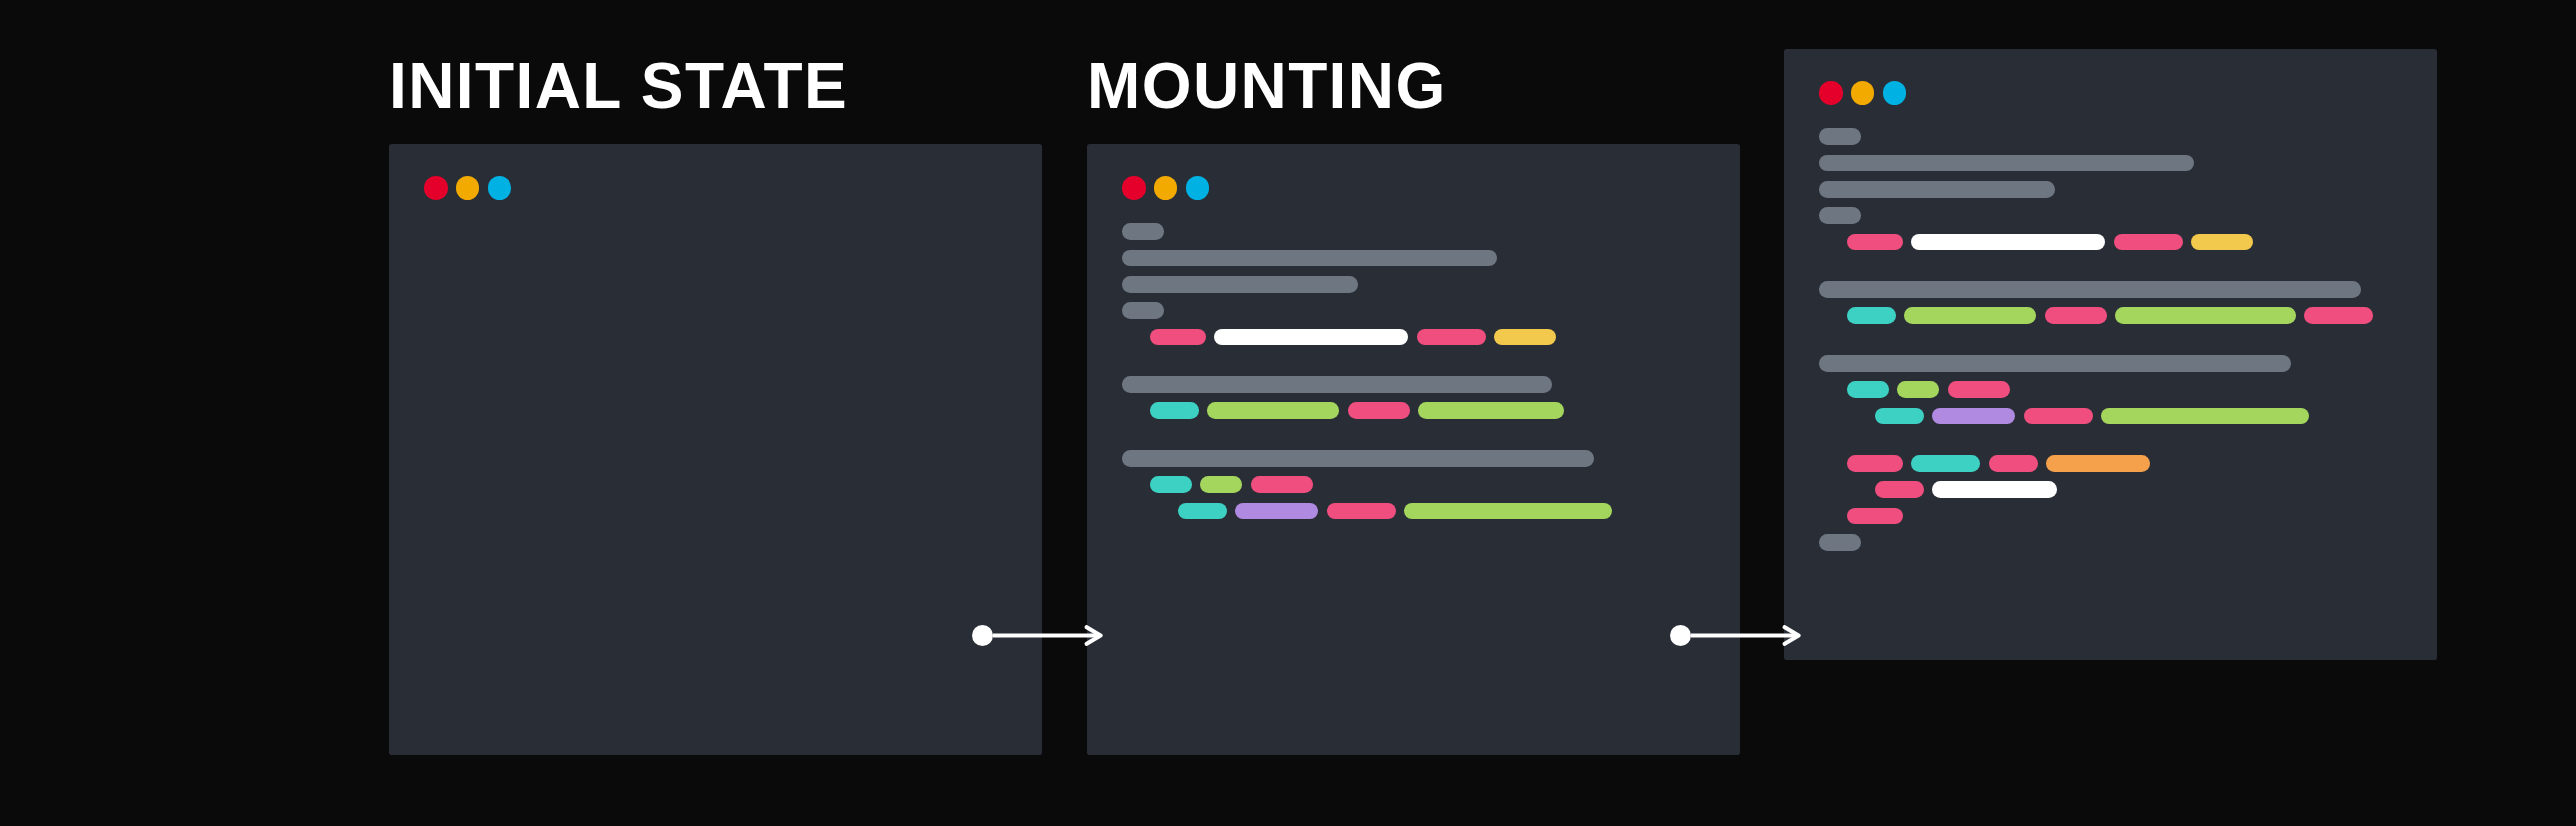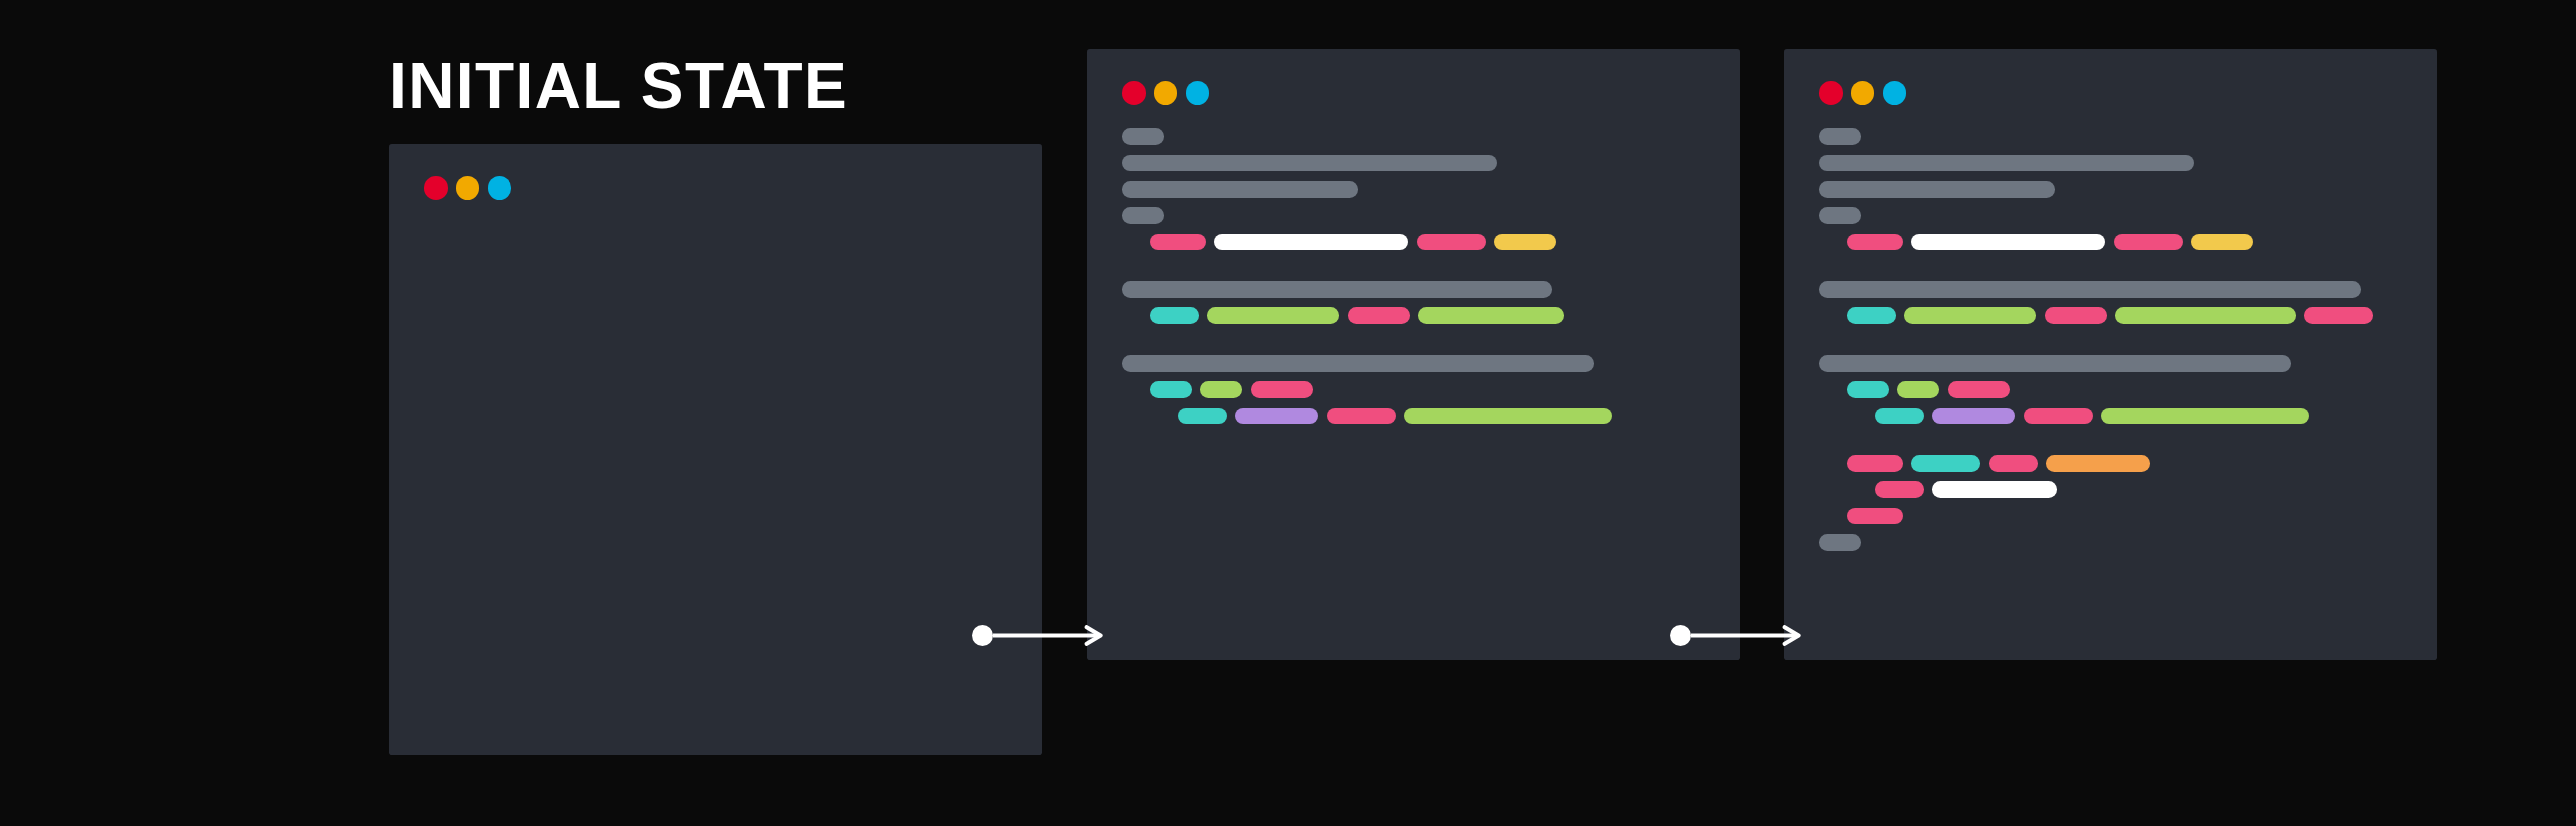--- a/index.html
+++ b/index.html
@@ -92,20 +92,21 @@
       <div class="traffic">
         <div class="dot red"></div>
         <div class="dot amber"></div>
         <div class="dot cyan"></div>
       </div>
       <div class="codeblock"></div>
     </div>
   </div>
 
   <div class="col" style="left:1087px">
+    <div class="title">MOUNTING</div>
     <div class="editor">
       <div class="traffic">
         <div class="dot red"></div>
         <div class="dot amber"></div>
         <div class="dot cyan"></div>
       </div>
       <div class="codeblock">
           <div class="line">
             <div class="seg c-gray" style="width: 42px;"></div>
           </div>

